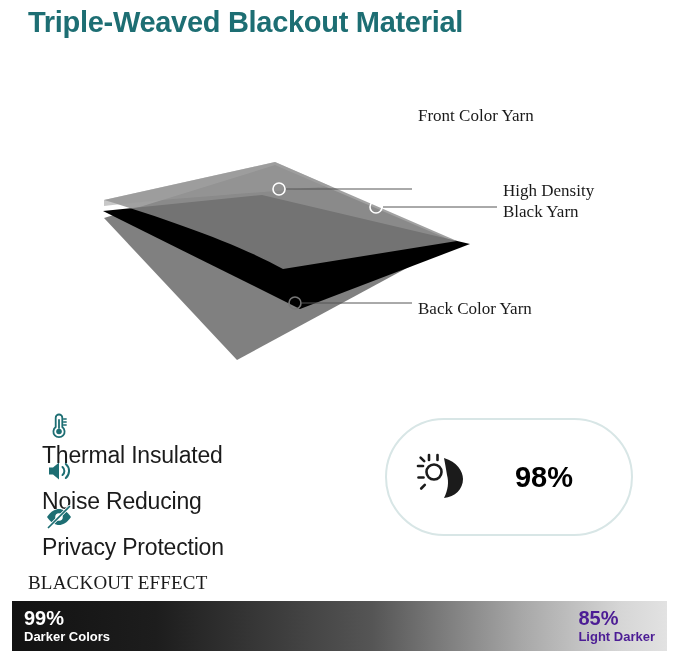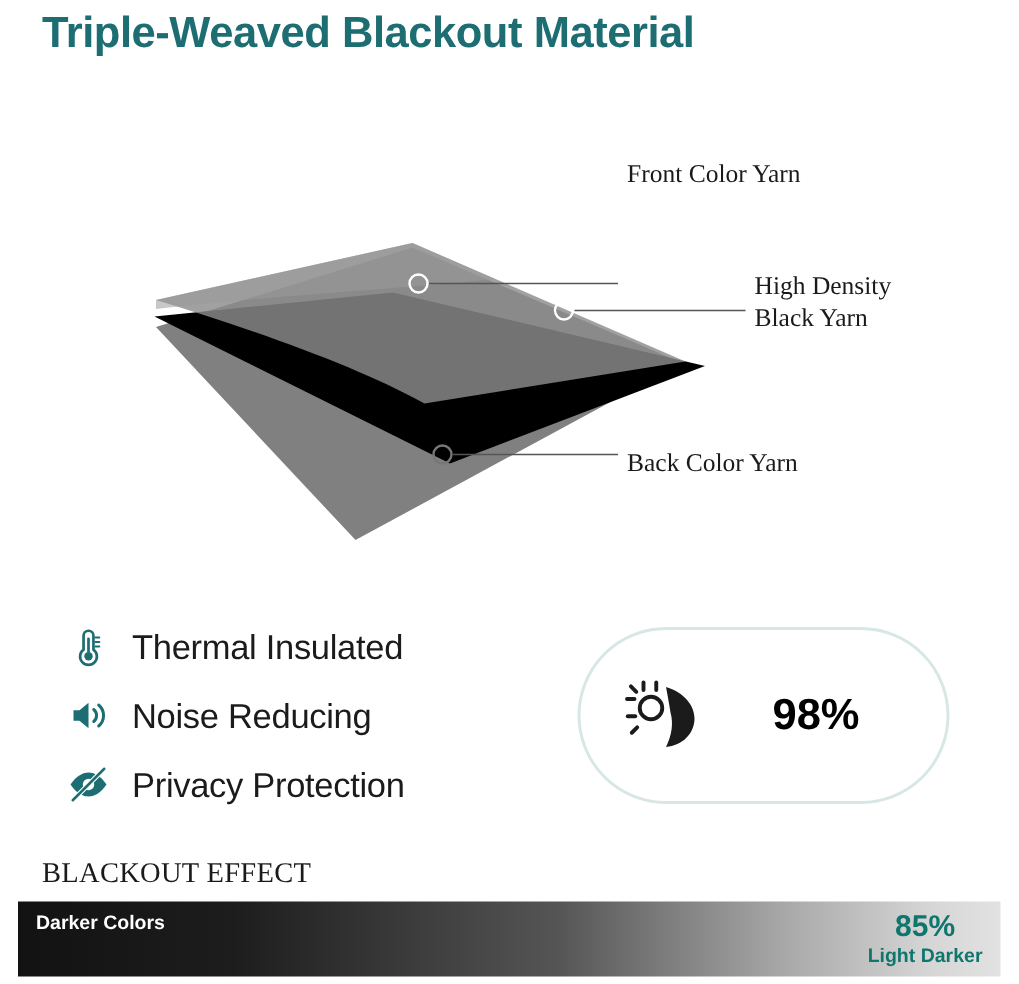--- a/index.html
+++ b/index.html
@@ -53,22 +53,22 @@
 
   
   #features {
     position: absolute;
     left: 42px;
     top: 408px;
     width: 330px;
   }
   .feature-row {
     display: flex;
-    align-items: center;
     height: 46px;
+    flex-direction: column;
   }
   .feature-icon {
     width: 34px;
     height: 34px;
     flex: 0 0 34px;
     display: flex;
     align-items: center;
     justify-content: center;
     margin-right: 12px;
   }
@@ -142,22 +142,22 @@
     position: absolute;
     left: 24px;
     top: 607px;
     color: #ffffff;
     text-align: left;
   }
   #right-stat {
     position: absolute;
     right: 24px;
     top: 607px;
-    color: #0f766e;
-    text-align: center;
+    color: #4c1d95;
+    text-align: left;
   }
   .stat-pct {
     font-size: 20px;
     font-weight: bold;
     line-height: 22px;
   }
   .stat-cap {
     font-size: 13px;
     font-weight: bold;
     line-height: 16px;
@@ -252,19 +252,20 @@
   <span id="blackout-text">
     <span id="blackout-pct">98%</span><br>
   </span>
 </div>
 
 <div id="effect-title">BLACKOUT EFFECT</div>
 
 <div id="gradient-bar"></div>
 
 <div id="left-stat">
+  <div class="stat-pct">99%</div>
   <div class="stat-cap">Darker Colors</div>
 </div>
 
 <div id="right-stat">
   <div class="stat-pct">85%</div>
   <div class="stat-cap">Light Darker</div>
 </div>
 
 </body></html>

